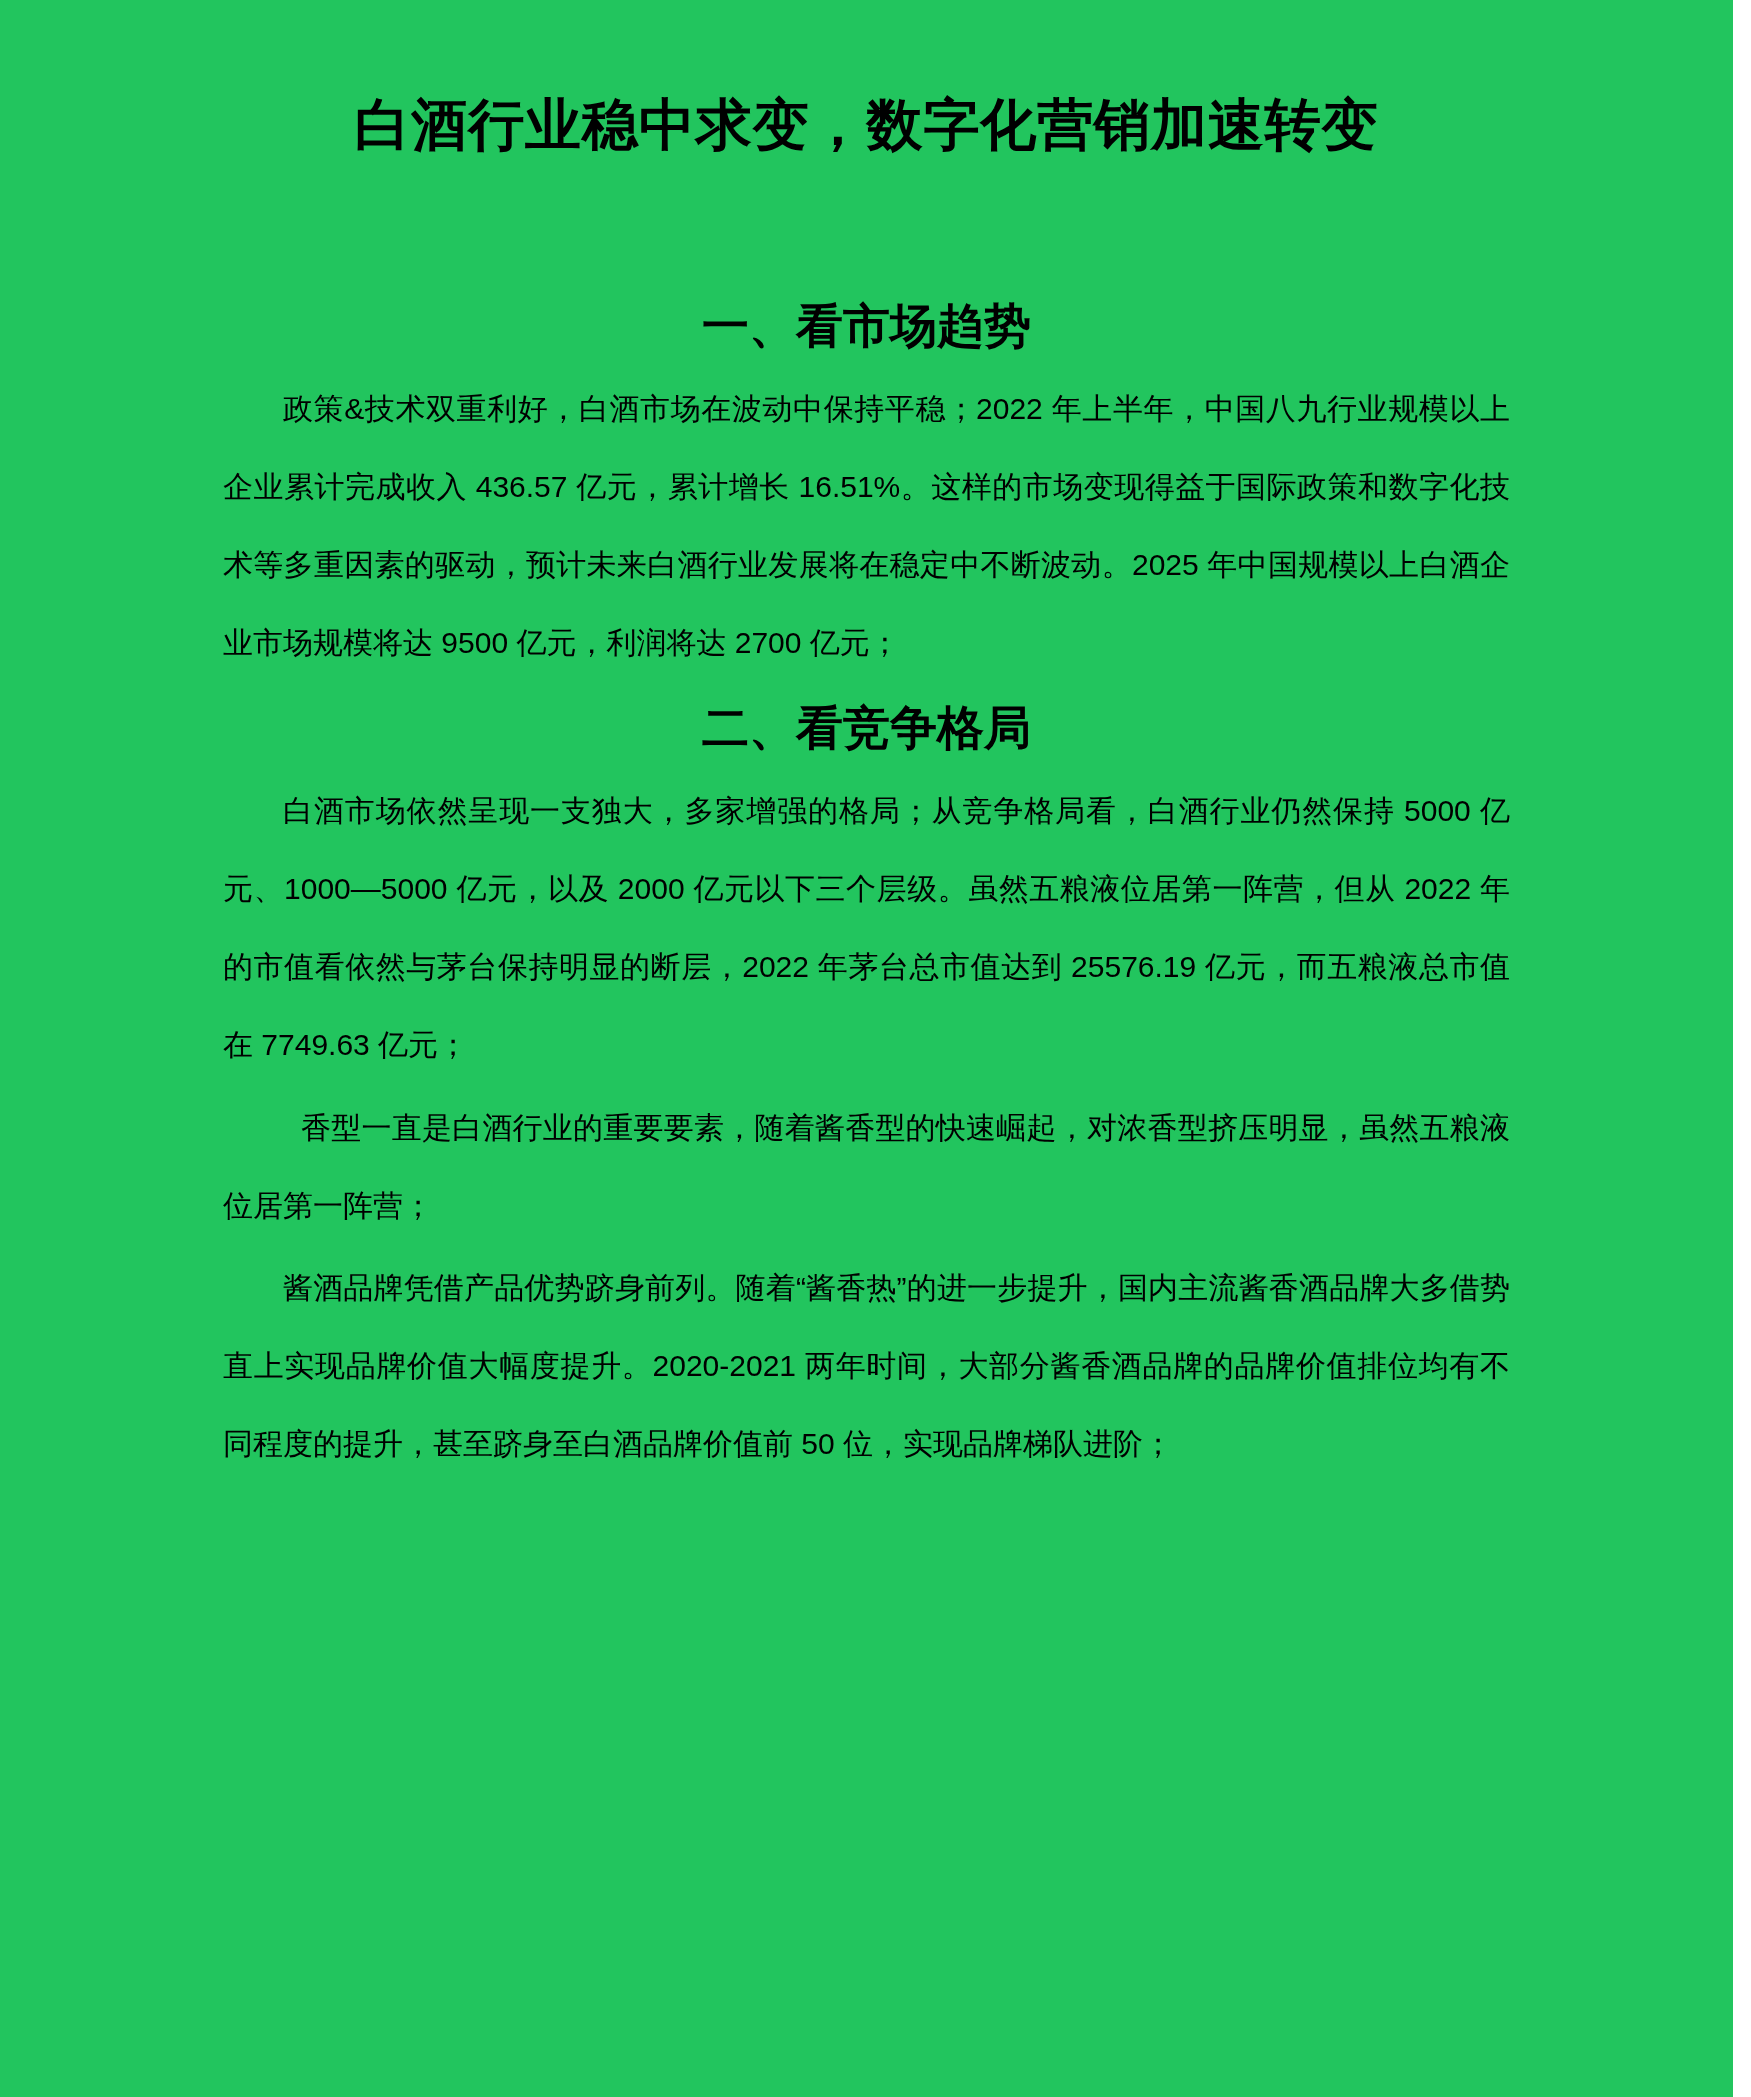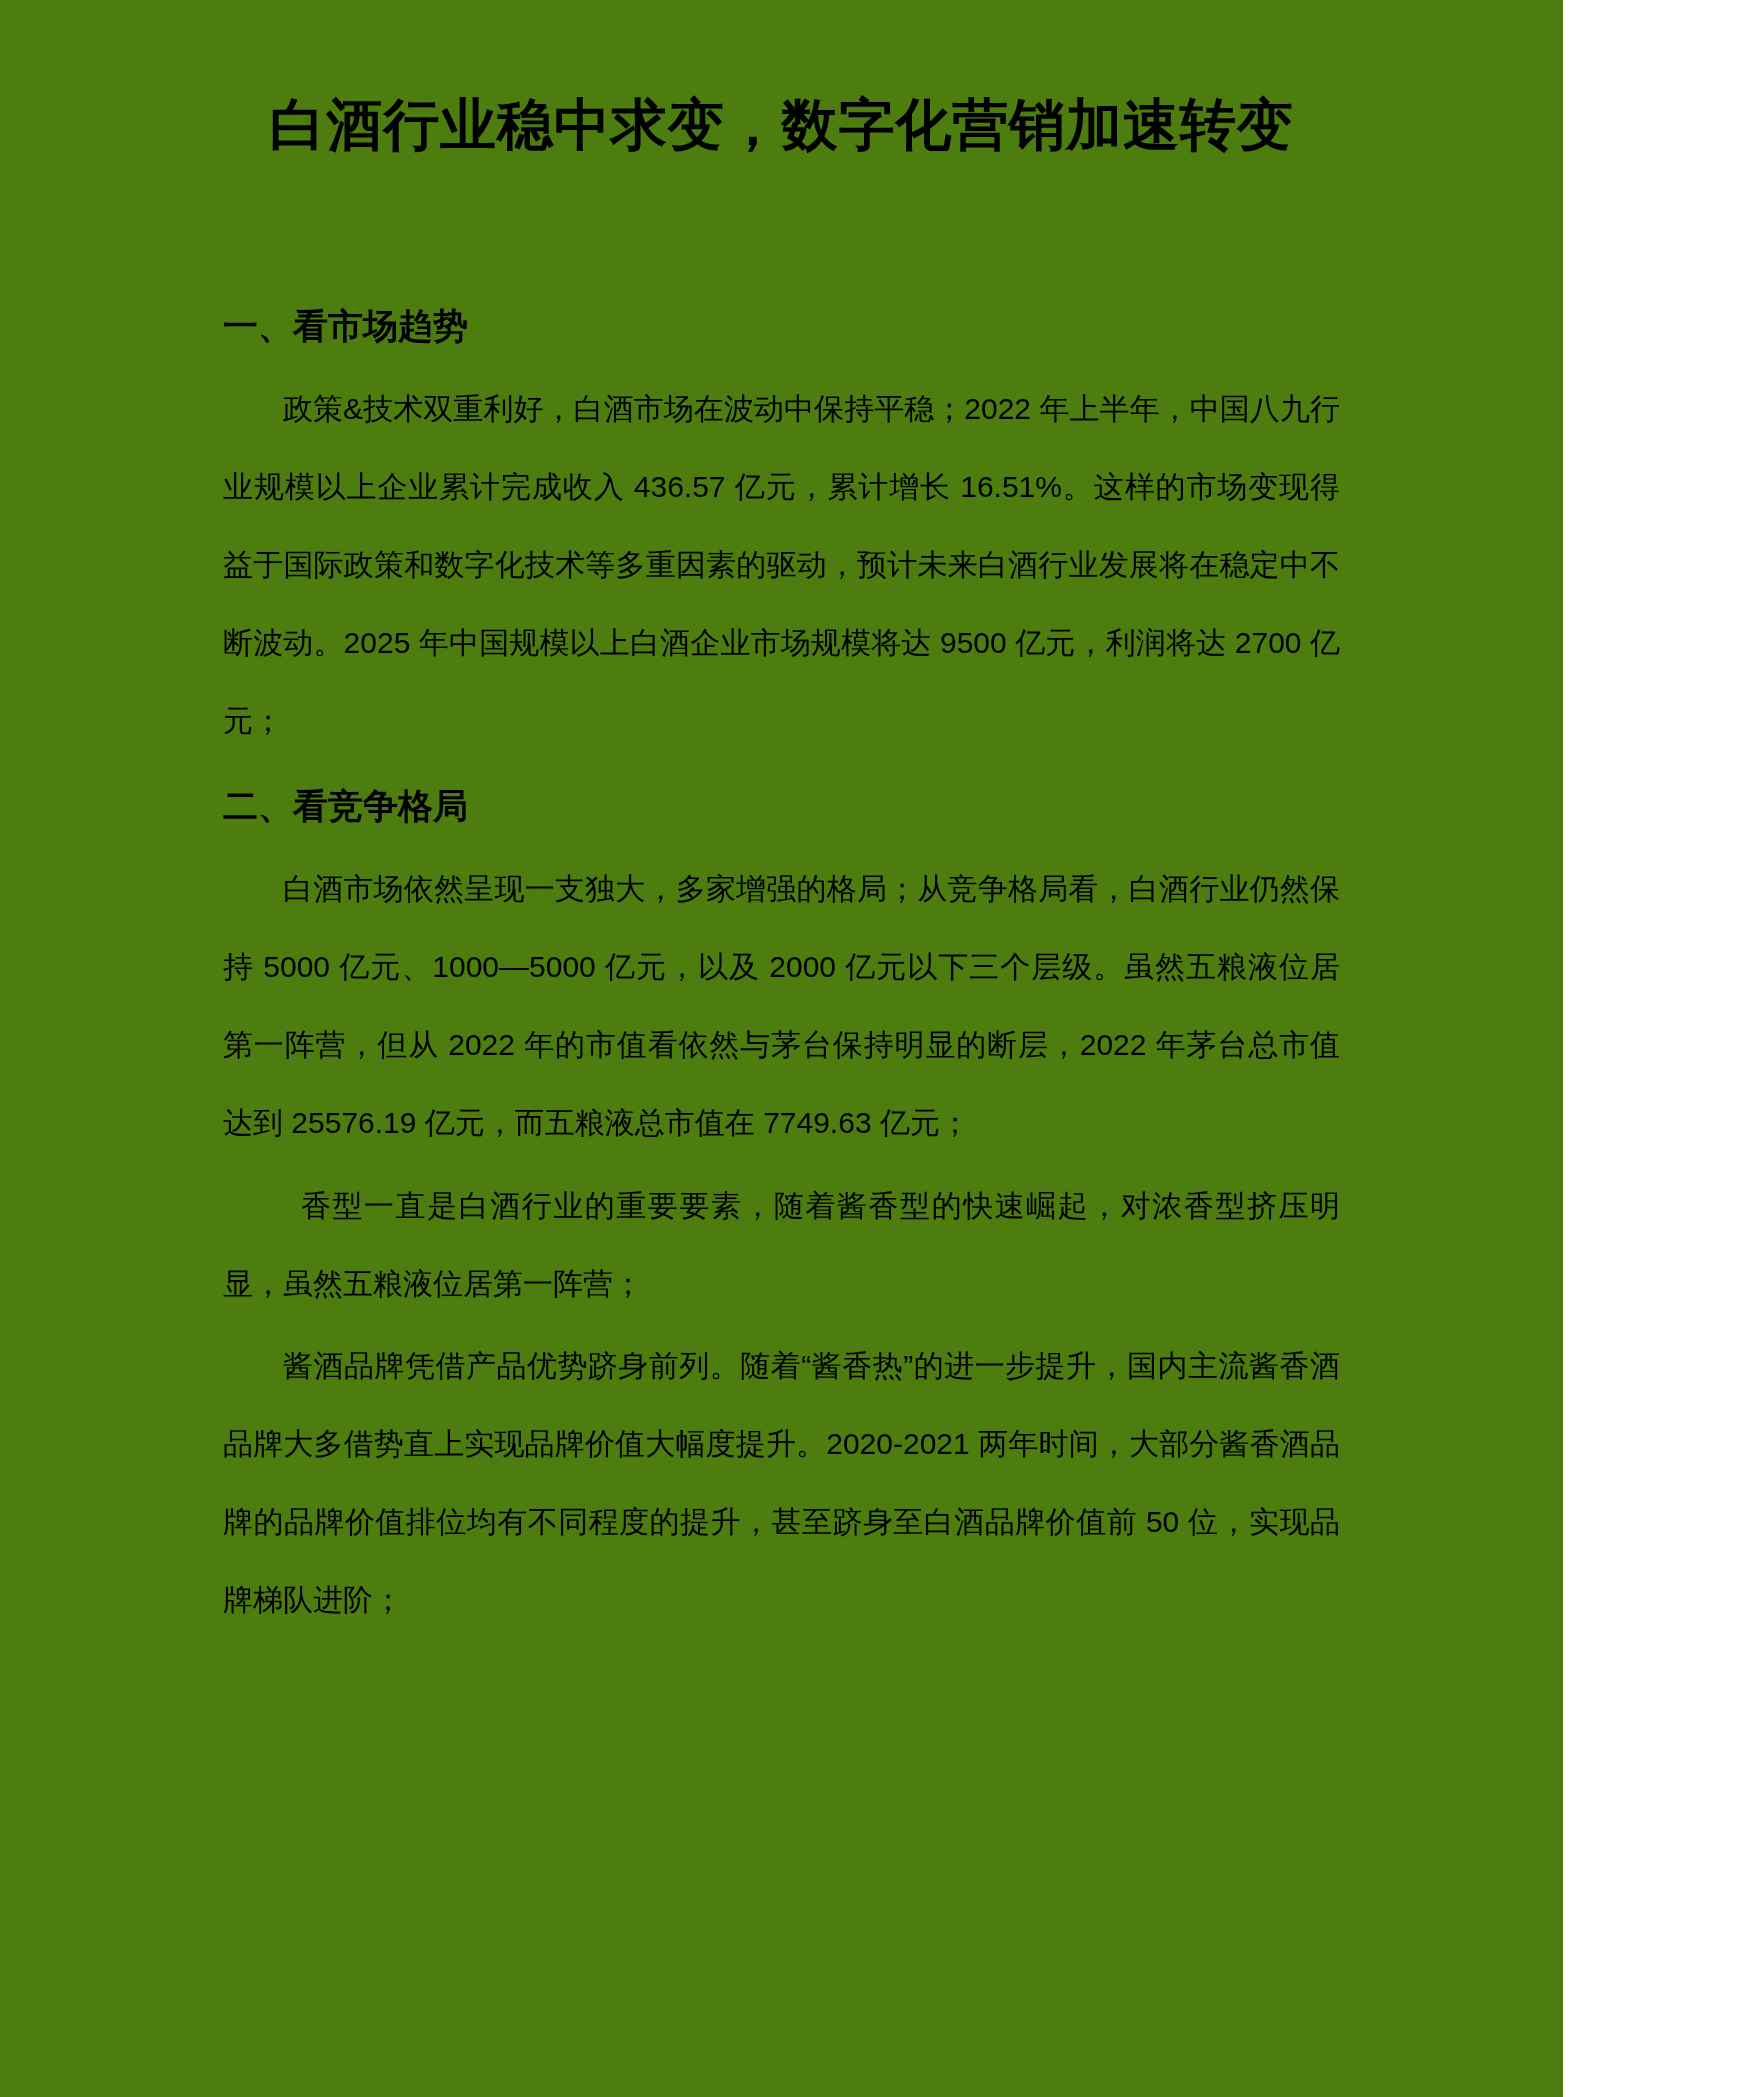--- a/index.html
+++ b/index.html
@@ -2,42 +2,43 @@
 <html style="font-size:7px"><head>
 <meta charset="utf-8">
 <style>
   html, body {
     margin: 0;
     padding: 0;
     background: #ffffff;
   }
   .page {
     position: relative;
-    width: 1563px;
+    width: 1733px;
     height: 2097px;
     box-sizing: border-box;
     padding: 82px 223px 0 223px;
     overflow: hidden;
-    background: #4d7c0f;
+    background: #22c55e;
     color: #000000;
     font-family: "Liberation Sans", sans-serif;
   }
   .doc-title {
     font-size: 56px;
     line-height: 86px;
     font-weight: 700;
     text-align: center;
     margin: 0 0 117px 0;
     letter-spacing: 0.9px;
   }
   .sec-heading {
-    font-size: 35px;
+    font-size: 47px;
     line-height: 81px;
     font-weight: 700;
     margin: 2.2px 0 4.4px 0;
+    text-align: center;
   }
   .body-para {
     font-size: 30px;
     line-height: 78px;
     margin: 0 0 4.4px 0;
     text-align: justify;
     word-break: break-all;
   }
   .indent-2  { text-indent: 2em; }
   .indent-3  { text-indent: 3.2em; }

